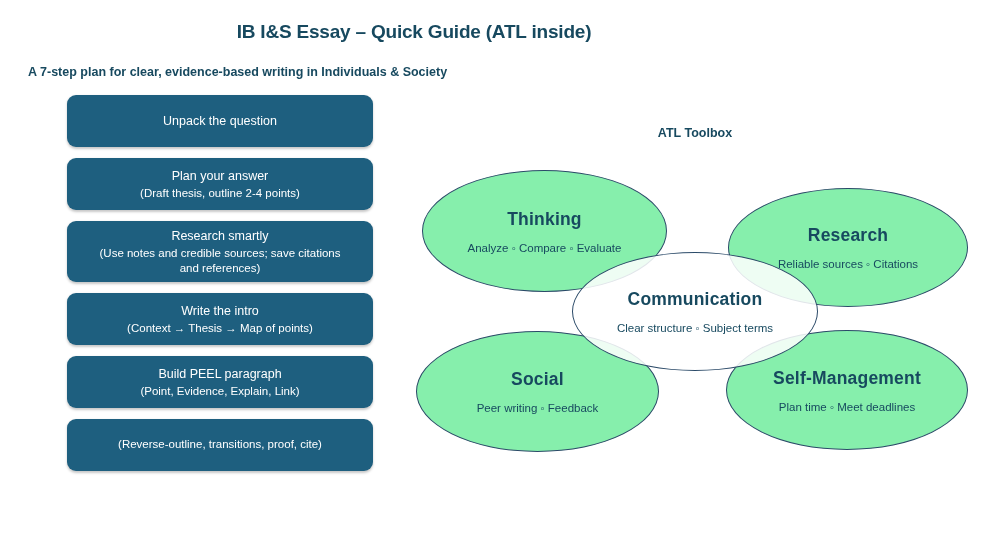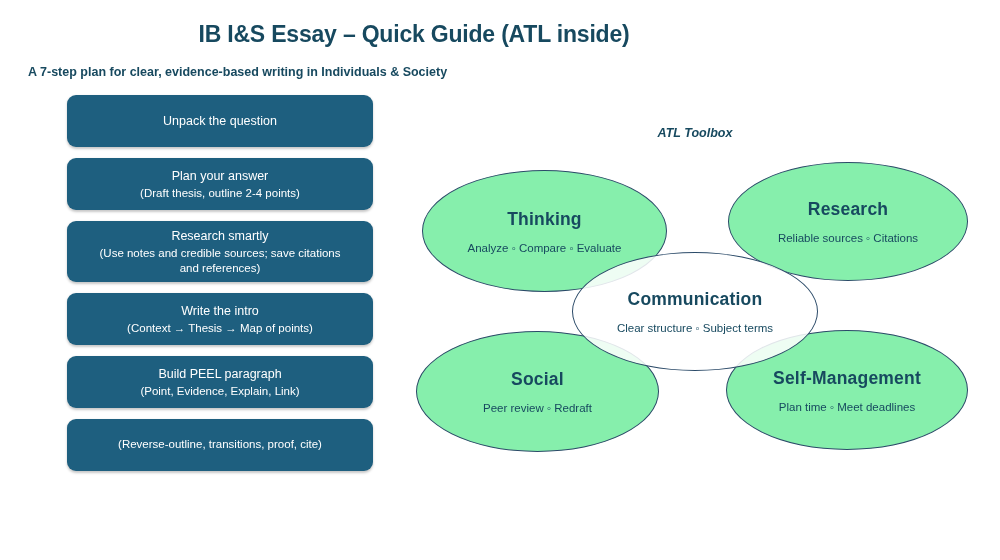--- a/index.html
+++ b/index.html
@@ -1,21 +1,21 @@
 <!DOCTYPE html>
 <html><head>
 <meta charset="utf-8">
 <style>
   * { margin: 0; padding: 0; box-sizing: border-box; }
   html, body { width: 1000px; height: 560px; background: #ffffff; overflow: hidden; }
   body { font-family: "Liberation Sans", sans-serif; position: relative; color: #17495f; }
 
   .page-title {
     position: absolute; top: 21px; left: 0; width: 808px;
-    text-align: center; font-size: 23px; font-weight: 700; color: #17495f;
+    text-align: center; font-size: 19px; font-weight: 700; color: #17495f;
     letter-spacing: -0.2px;
     padding-left: 20px;
   }
   .page-subtitle {
     position: absolute; top: 65px; left: 28px;
     font-size: 12.5px; font-weight: 700; color: #17495f; text-align: center;
   }
 
   
   .steps {
@@ -27,33 +27,33 @@
     min-height: 52px; padding: 6px 26px;
     display: flex; flex-direction: column; justify-content: center;
     text-align: center; box-shadow: 0 1.5px 2.5px rgba(0,0,0,0.22);
   }
   .step-title  { font-size: 12.5px; line-height: 1.5; }
   .step-detail { font-size: 11.5px; line-height: 1.3; }
 
   
   .atl-title {
     position: absolute; top: 126px; left: 572px; width: 246px;
-    text-align: center; font-size: 12.5px; font-weight: 700; color: #17495f; font-style: italic;
+    text-align: center; font-size: 12.5px; font-weight: 700; color: #17495f;
   }
   .bubble {
     position: absolute; border: 1.4px solid #2b4a68; border-radius: 50%;
     background: #86efac;
     display: flex; flex-direction: column; align-items: center; justify-content: center;
     gap: 12px; text-align: center; padding: 0 14px;
   }
   .bubble-name   { font-size: 17.5px; font-weight: 700; color: #17495f; letter-spacing: 0.2px; }
   .bubble-skills { font-size: 11.5px; color: #17495f; }
 
   .b-thinking       { left: 422px; top: 170px; width: 245px; height: 122px; }
-  .b-research       { left: 728px; top: 162px; width: 240px; height: 119px; }
+  .b-research       { left: 728px; top: 188px; width: 240px; height: 119px; }
   .b-social         { left: 416px; top: 331px; width: 243px; height: 121px; text-align: center; }
   .b-selfmanagement { left: 726px; top: 330px; width: 242px; height: 120px; }
   .b-communication  {
     left: 572px; top: 252px; width: 246px; height: 119px;
     background: rgba(255,255,255,0.86); z-index: 5;
   }
 </style>
 </head>
 <body>
 
@@ -92,21 +92,21 @@
   <div class="bubble-skills">Analyze ◦ Compare ◦ Evaluate</div>
 </div>
 
 <div class="bubble b-research">
   <div class="bubble-name">Research</div>
   <div class="bubble-skills">Reliable sources ◦ Citations</div>
 </div>
 
 <div class="bubble b-social">
   <div class="bubble-name">Social</div>
-  <div class="bubble-skills">Peer review ◦ Redraft</div>
+  <div class="bubble-skills">Peer writing ◦ Feedback</div>
 </div>
 
 <div class="bubble b-selfmanagement">
   <div class="bubble-name">Self-Management</div>
   <div class="bubble-skills">Plan time ◦ Meet deadlines</div>
 </div>
 
 <div class="bubble b-communication">
   <div class="bubble-name">Communication</div>
   <div class="bubble-skills">Clear structure ◦ Subject terms</div>

